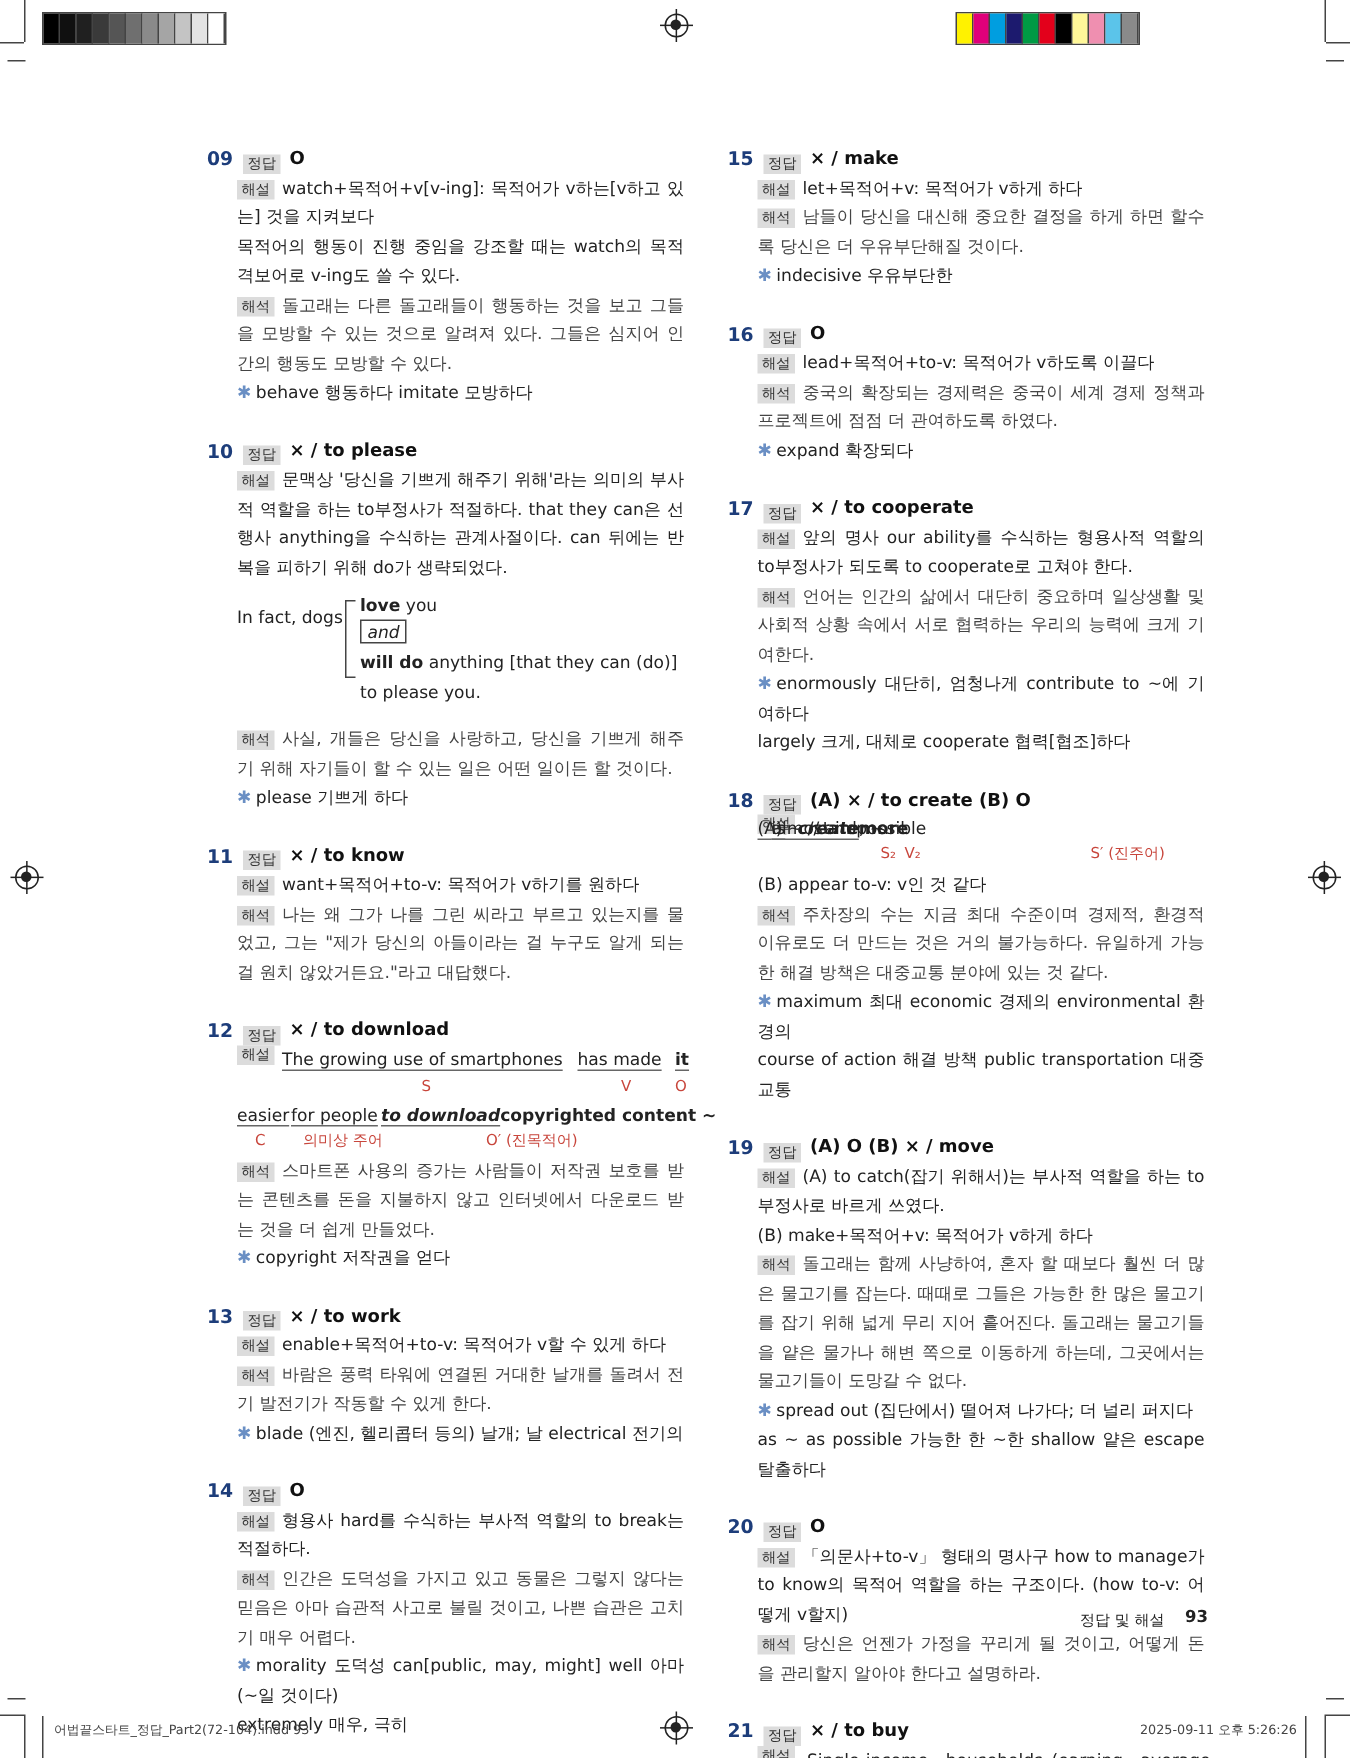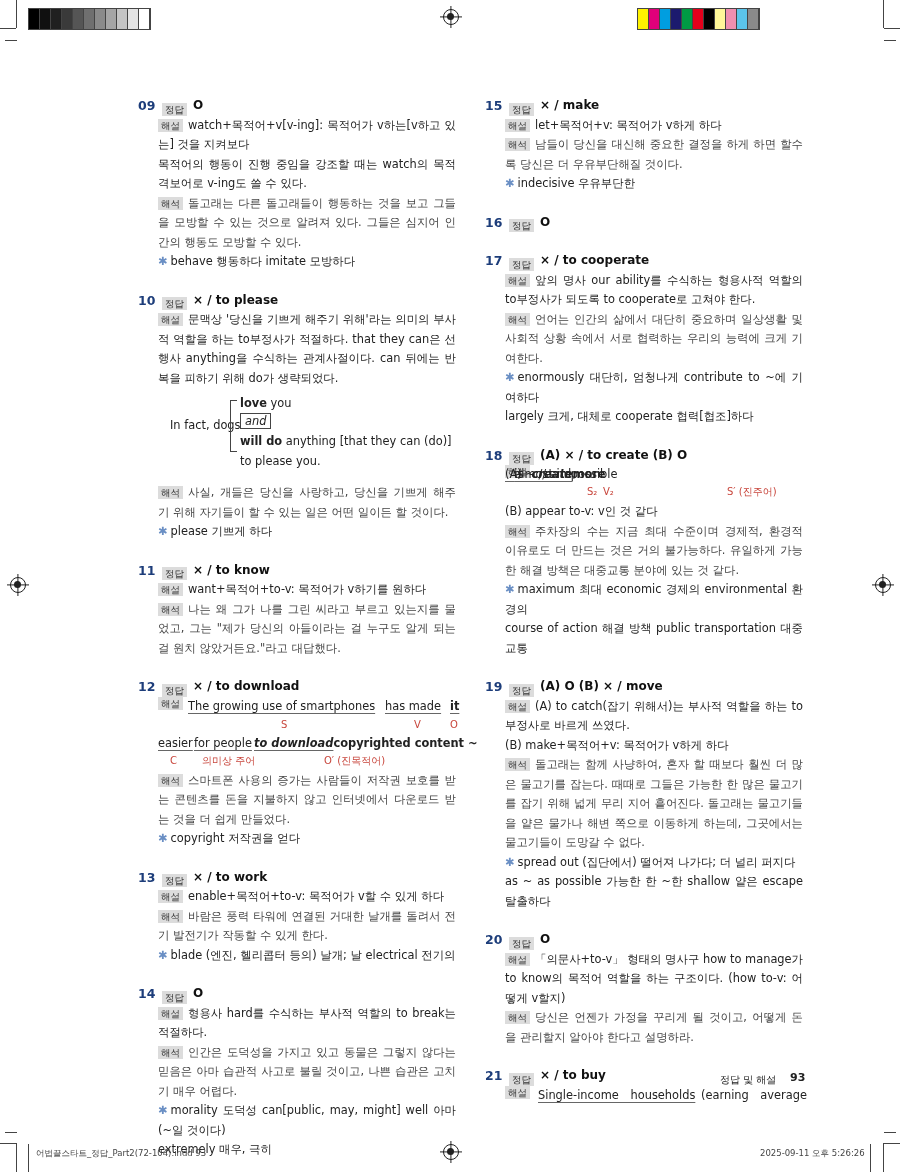--- a/index.html
+++ b/index.html
@@ -20,21 +20,21 @@
   .head{display:flex;align-items:flex-end;gap:6px;font-weight:bold;}
   .num{color:#1d3d7a;font-weight:bold;font-size:12.5px;width:18px;}
   .badge{background:#dcdcdc;color:#333;font-size:9.5px;padding:0 3px;line-height:13px;font-weight:normal;}
   .ans{font-weight:bold;font-size:12px;color:#111;}
   .body{padding-left:20px;text-align:justify;}
   .line{display:block;}
   .lab{background:#dcdcdc;color:#333;font-size:9.5px;padding:0 3px;margin-right:5px;line-height:13px;display:inline-block;}
   .ko{color:#444;}
   .star{color:#6a8fc4;margin-right:3px;}
   .struct{position:relative;height:85px;margin:6px 0 4px 0;}
-  .struct .subj{position:absolute;left:0;top:22px;margin-left:12px;}
+  .struct .subj{position:absolute;left:0;top:8px;}
   .struct .brk{position:absolute;left:72px;top:6px;width:6px;height:50px;border:1px solid #444;border-right:none;}
   .struct .r1{position:absolute;left:82px;top:0;}
   .struct .r2{position:absolute;left:82px;top:19px;border:1px solid #444;padding:0 4px;font-style:italic;line-height:14px;}
   .struct .r3{position:absolute;left:82px;top:38px;}
   .struct .r4{position:absolute;left:82px;top:58px;}
   .ul{text-decoration:underline;text-underline-offset:3px;text-decoration-color:#666;}
   .gram{position:relative;display:block;height:37px;}
   .gram span{position:absolute;white-space:nowrap;}
   .tag{color:#c8463c;font-size:10px;}
   .footer-title{position:absolute;left:720px;top:1073px;font-size:10px;font-weight:normal;color:#222;}
@@ -220,20 +220,25 @@
       <span class="line"><span class="star">✱</span><span>indecisive 우유부단한</span></span>
     </div>
   </div>
 
   <div class="item">
     <div class="head">
         <span class="num">16</span>
         <span class="badge">정답</span>
         <span class="ans">O</span>
       </div>
+    <div class="body">
+      <span class="line"><span class="lab">해설</span><span>lead+목적어+to-v: 목적어가 v하도록 이끌다</span></span>
+      <span class="line"><span class="lab">해석</span><span class="ko">중국의 확장되는 경제력은 중국이 세계 경제 정책과 프로젝트에 점점 더 관여하도록 하였다.</span></span>
+      <span class="line"><span class="star">✱</span><span>expand 확장되다</span></span>
+    </div>
   </div>
 
   <div class="item">
     <div class="head">
         <span class="num">17</span>
         <span class="badge">정답</span>
         <span class="ans">× / to cooperate</span>
       </div>
     <div class="body">
       <span class="line"><span class="lab">해설</span><span>앞의 명사 our ability를 수식하는 형용사적 역할의 to부정사가 되도록 to cooperate로 고쳐야 한다.</span></span>

